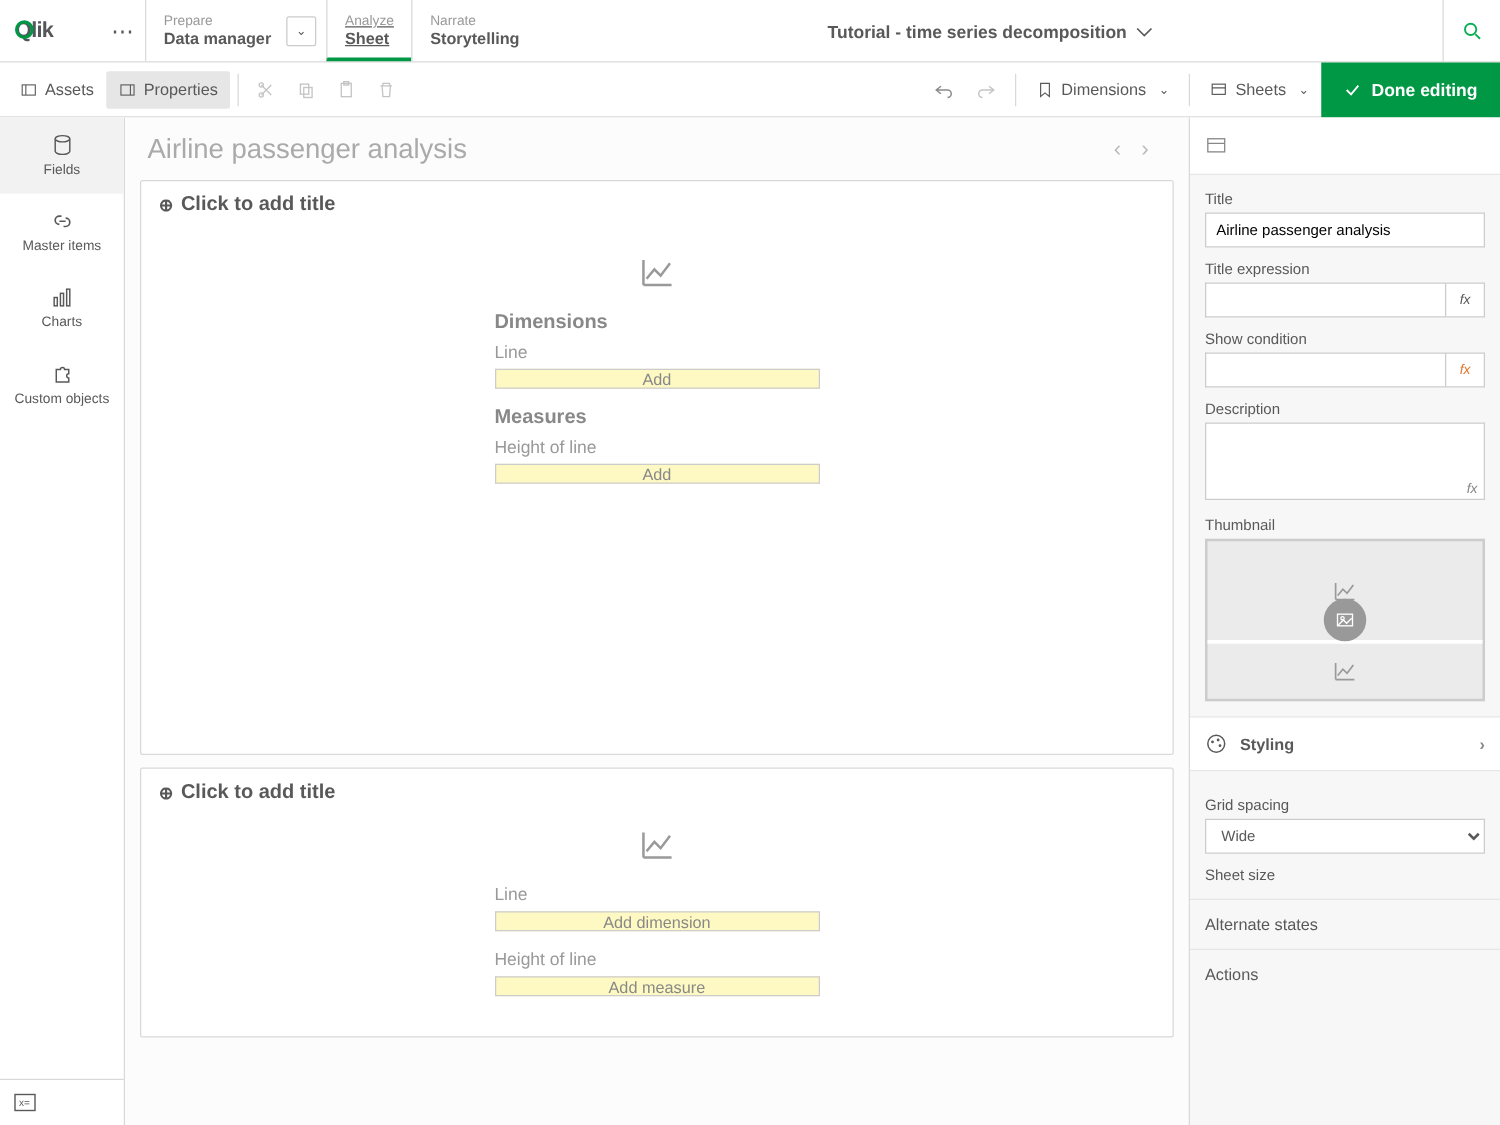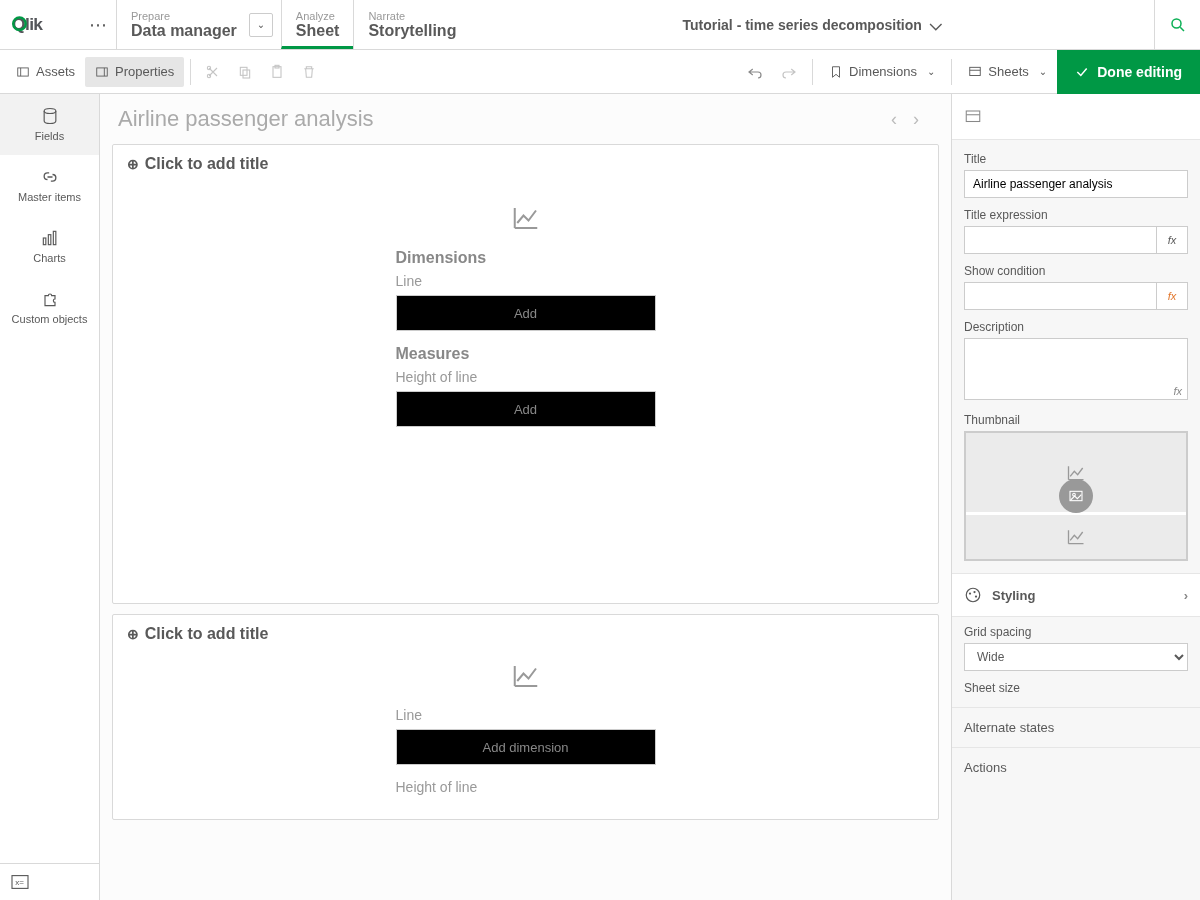--- a/index.html
+++ b/index.html
@@ -7,22 +7,22 @@
 
 
 .topbar { display: flex; align-items: stretch; height: 50px; border-bottom: 1px solid #d9d9d9; }
 .logo { width: 80px; display: flex; align-items: center; justify-content: center; font-size: 24px; font-weight: bold; color: #009845; letter-spacing: -1px;}
 .logo svg { fill: #009845; }
 .more-btn { width: 36px; display:flex; align-items:center; justify-content:center; color:#595959; font-size:18px;}
 .nav-tab { border-left: 1px solid #d9d9d9; padding: 6px 14px; display: flex; flex-direction: column; justify-content: center; position: relative; cursor: pointer; }
 .nav-tab.wdrop { padding-right: 44px;}
 .nav-tab .drop { position:absolute; right:8px; top:50%; transform:translateY(-50%); width:24px; height:24px; border:1px solid #ccc; border-radius:2px; display:flex; align-items:center; justify-content:center; font-size:10px;}
 .nav-tab .small { font-size: 11px; color: #999; }
-.nav-tab .big { font-size: 16px; font-weight: 600; color: #595959; }
-.nav-tab.active { border-bottom: 3px solid #009845; padding-bottom: 3px; }
+.nav-tab .big { font-size: 13px; font-weight: 600; color: #595959; }
+.nav-tab.active { border-bottom: 3px solid #009845; padding-bottom: 3px; text-decoration: underline; }
 .app-title { flex: 1; display: flex; align-items: center; justify-content: center; font-size: 14px; font-weight: 600; color: #595959; gap:8px;}
 .app-title .chev { font-size:16px;}
 .search-btn { width: 46px; border-left: 1px solid #d9d9d9; display:flex; align-items:center; justify-content:center;}
 
 
 .toolbar { display: flex; align-items: center; height: 44px; border-bottom: 1px solid #d9d9d9; padding: 0 6px; }
 .tbtn { height: 30px; padding: 0 10px; display: flex; align-items: center; gap: 6px; font-size: 13px; color: #595959; cursor: pointer; border-radius: 2px; }
 .tbtn.active { background: #e6e6e6; }
 .tbtn svg { width:14px; height:14px; }
 .divider { width:1px; height:26px; background:#d9d9d9; margin: 0 6px;}
@@ -46,21 +46,21 @@
 .nav-arrows span { font-size:18px; color:#bbb; cursor:pointer;}
 .canvas-body { flex:1; padding:0 12px 12px 12px; overflow-y:auto;}
 .viz-card { border:1px solid #d9d9d9; background:#fff; margin-bottom:10px; border-radius:2px;}
 .card-title { padding:10px 14px; font-size:16px; font-weight:600; color:#595959; display:flex; align-items:center; gap:6px;}
 .card-title .plus { font-size:14px;}
 .card-body { padding: 20px 14px 30px; display:flex; flex-direction:column; align-items:center;}
 .chart-icon { color:#999; margin-bottom:16px;}
 .dim-section { width:260px; }
 .dim-section h3 { font-size:16px; font-weight:600; color:#888; margin-bottom:6px;}
 .dim-section .lbl { font-size:14px; color:#999; margin-bottom:6px;}
-.add-btn { display:block; width:100%; height:36px; border:1px solid #ccc; background:#000000; color:#888; font-size:13px; cursor:pointer; margin-bottom:14px;}
+.add-btn { display:block; width:100%; height:16px; border:1px solid #ccc; background:#fef9c3; color:#888; font-size:13px; cursor:pointer; margin-bottom:14px;}
 .card-tall .card-body { min-height:420px;}
 
 
 .right-panel { width:248px; background:#f7f7f7; display:flex; flex-direction:column; overflow-y:auto;}
 .panel-top { height:46px; display:flex; align-items:center; padding:0 12px; border-bottom:1px solid #e6e6e6; background:#fff;}
 .panel-section-title { background:#fff; border-left:3px solid #009845; padding:10px 12px; font-size:13px; font-weight:600; color:#595959; border-bottom:1px solid #e6e6e6;}
 .panel-body { padding:12px; }
 .field-label { font-size:12px; color:#595959; margin-bottom:4px; margin-top:10px;}
 .field-label:first-child { margin-top:0;}
 .text-input { width:100%; height:28px; border:1px solid #ccc; padding:0 8px; font-size:12px; background:#fff;}
@@ -291,20 +291,21 @@
           <span>Click to add title</span>
         </div>
         <div class="card-body" style="padding-top:8px; padding-bottom:18px;">
           <svg width="30" height="30" class="chart-icon">
               <use href="#sym-line"></use>
             </svg>
           <div class="dim-section">
             <div class="lbl">Line</div>
             <button class="add-btn">Add dimension</button>
             <div class="lbl">Height of line</div>
+            <button class="add-btn">Add measure</button>
           </div>
         </div>
       </div>
     </div>
   </div>
 
   <div class="right-panel">
     <div class="panel-top">
       <svg width="18" height="18" viewBox="0 0 24 24">
           <rect x="3" y="4" width="18" height="14" fill="none" stroke="#888" stroke-width="1.4"></rect>
@@ -356,21 +357,21 @@
             <circle cx="12" cy="12" r="9" fill="none" stroke="#595959" stroke-width="1.6"></circle>
             <circle cx="8" cy="10" r="1.5" fill="#595959"></circle>
             <circle cx="14" cy="8" r="1.5" fill="#595959"></circle>
             <circle cx="16" cy="14" r="1.5" fill="#595959"></circle>
           </svg>
         <span>Styling</span>
         <span class="chev">›</span>
       </div>
     </div>
     <div class="panel-body" style="padding-top:8px; padding-bottom:8px;">
-      <div class="field-label" style="margin-top:0">Grid spacing</div>
+      <div class="field-label" style="margin-top:12px">Grid spacing</div>
       <select class="select-input">
         <option>Wide</option>
       </select>
       <div class="field-label">Sheet size</div>
     </div>
     <div class="panel-section-plain">Alternate states</div>
     <div class="panel-section-plain">Actions</div>
   </div>
 </div>
 

